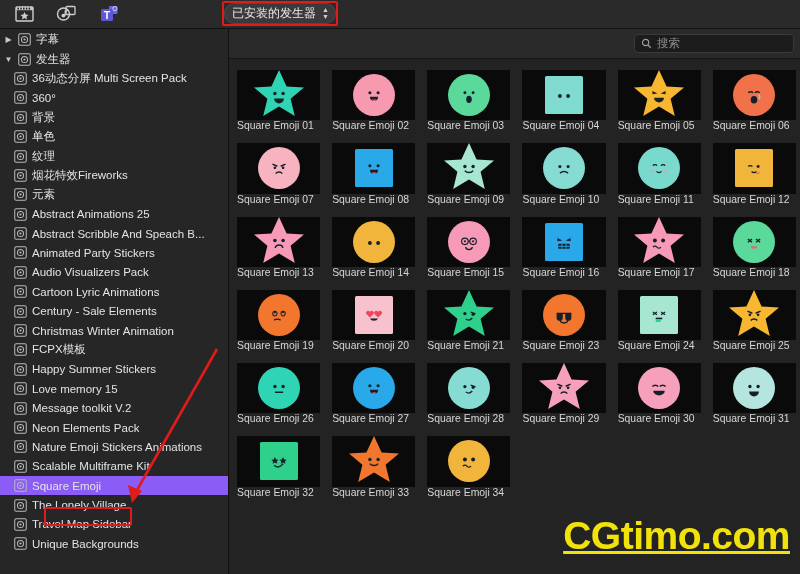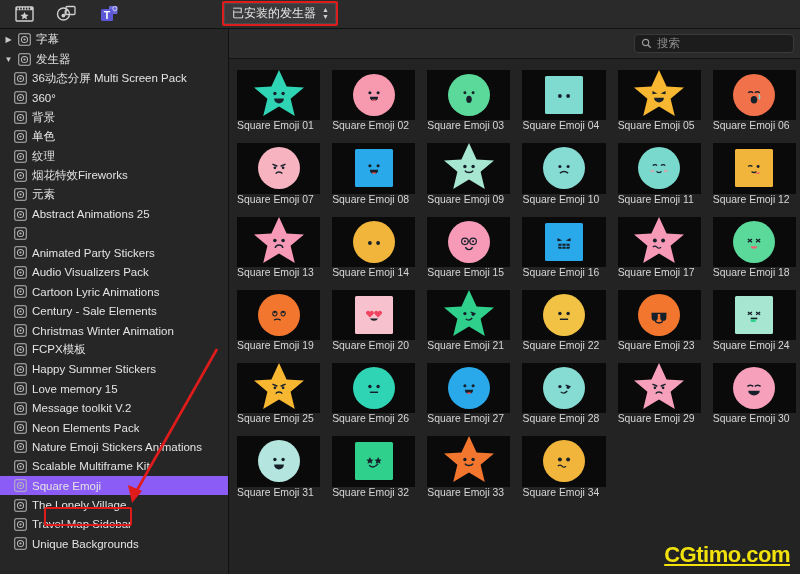--- a/index.html
+++ b/index.html
@@ -20,21 +20,21 @@
   .tool-icons { display: flex; align-items: center; gap: 20px; padding-left: 14px; }
   .tool-ico { width: 22px; height: 20px; position: relative; display: block; }
 
   .popup-wrap {
     position: absolute; left: 222px; top: 1px;
     border: 2px solid #e01b1b; border-radius: 2px;
     padding: 0; height: 25px; display: flex; align-items: center;
   }
   .popup {
     height: 21px; min-width: 98px; background: #3a3a3c;
-    border: 1px solid #4a4a4c; border-radius: 0;
+    border: 1px solid #4a4a4c; border-radius: 10px;
     display: flex; align-items: center; gap: 6px;
     padding: 0 6px 0 7px; color: #e8e8e8; font-size: 12px; white-space: nowrap;
   }
   .stepper { display: flex; flex-direction: column; gap: 1px; line-height: 0; }
   .stepper span { font-size: 7px; color: #cfcfcf; line-height: 6px; }
 
   
   .body { flex: 1; display: flex; min-height: 0; }
 
   
@@ -79,22 +79,22 @@
   .thumb {
     width: 100%; aspect-ratio: 91 / 55; background: #0a0a0a;
     display: flex; align-items: center; justify-content: center; overflow: hidden;
   }
   .cell-label {
     color: #d6d6d6; font-size: 10.4px;
     white-space: nowrap; overflow: hidden; text-overflow: ellipsis;
   }
 
   .watermark {
-    position: absolute; right: 10px; bottom: 6px;
-    color: #f2e20c; font-size: 22px; font-weight: bold;
+    position: absolute; right: 10px; bottom: 16px;
+    color: #f2e20c; font-size: 39px; font-weight: bold;
     font-family: "Liberation Sans", sans-serif;
     text-decoration: underline; letter-spacing: -0.5px;
   }
 </style>
 </head>
 <body>
 
 <div id="app">
 
   <div class="topbar">
@@ -231,20 +231,21 @@
                 <circle cx="7" cy="7" r="1.2" fill="#b9b9b9"></circle>
               </svg></span>
             <span class="side-label">Abstract Animations 25</span>
           </div>
           <div class="side-row child">
             <span class="gico"><svg width="13" height="13" viewBox="0 0 14 14">
                 <rect x="0.8" y="0.8" width="12.4" height="12.4" rx="1.6" fill="none" stroke="#b9b9b9" stroke-width="1.1"></rect>
                 <circle cx="7" cy="7" r="3.3" fill="none" stroke="#b9b9b9" stroke-width="1.1"></circle>
                 <circle cx="7" cy="7" r="1.2" fill="#b9b9b9"></circle>
               </svg></span>
+            <span class="side-label">Abstract Scribble And Speach B...</span>
           </div>
           <div class="side-row child">
             <span class="gico"><svg width="13" height="13" viewBox="0 0 14 14">
                 <rect x="0.8" y="0.8" width="12.4" height="12.4" rx="1.6" fill="none" stroke="#b9b9b9" stroke-width="1.1"></rect>
                 <circle cx="7" cy="7" r="3.3" fill="none" stroke="#b9b9b9" stroke-width="1.1"></circle>
                 <circle cx="7" cy="7" r="1.2" fill="#b9b9b9"></circle>
               </svg></span>
             <span class="side-label">Animated Party Stickers</span>
           </div>
           <div class="side-row child">
@@ -718,35 +719,20 @@
                     </g>
                   </g>
                 </svg>
               </div>
               <div class="cell-label">Square Emoji 21</div>
             </div>
             <div class="cell">
               <div class="thumb">
                 <svg width="56" height="52" viewBox="-28 -26 56 52">
                   <g>
-                    <circle cx="0" cy="0" r="21" fill="#f2c245"></circle>
-                    <g transform="translate(0,1) scale(0.82)">
-                      <circle cx="-5" cy="-3" r="2.1" fill="#16202a"></circle>
-                      <circle cx="5" cy="-3" r="2.1" fill="#16202a"></circle>
-                      <line x1="-5" y1="4" x2="5" y2="4" stroke="#16202a" stroke-width="1.8"></line>
-                    </g>
-                  </g>
-                </svg>
-              </div>
-              <div class="cell-label">Square Emoji 22</div>
-            </div>
-            <div class="cell">
-              <div class="thumb">
-                <svg width="56" height="52" viewBox="-28 -26 56 52">
-                  <g>
                     <circle cx="0" cy="0" r="21" fill="#f2762e"></circle>
                     <g transform="translate(0,1) scale(0.82)">
                       <path d="M-9 -4 h18 v1.6 h-18z" fill="#16202a"></path>
                       <path d="M-9 -3 h7.5 v5 a3.5 3.5 0 0 1 -7.5 0z" fill="#16202a"></path>
                       <path d="M1.5 -3 h7.5 v5 a3.5 3.5 0 0 1 -7.5 0z" fill="#16202a"></path>
                       <path d="M-4 5 a4.5 3.5 0 0 0 9 0" stroke="#16202a" stroke-width="1.6" fill="none" transform="translate(-0.5,0)"></path>
                     </g>
                   </g>
                 </svg>
               </div>

